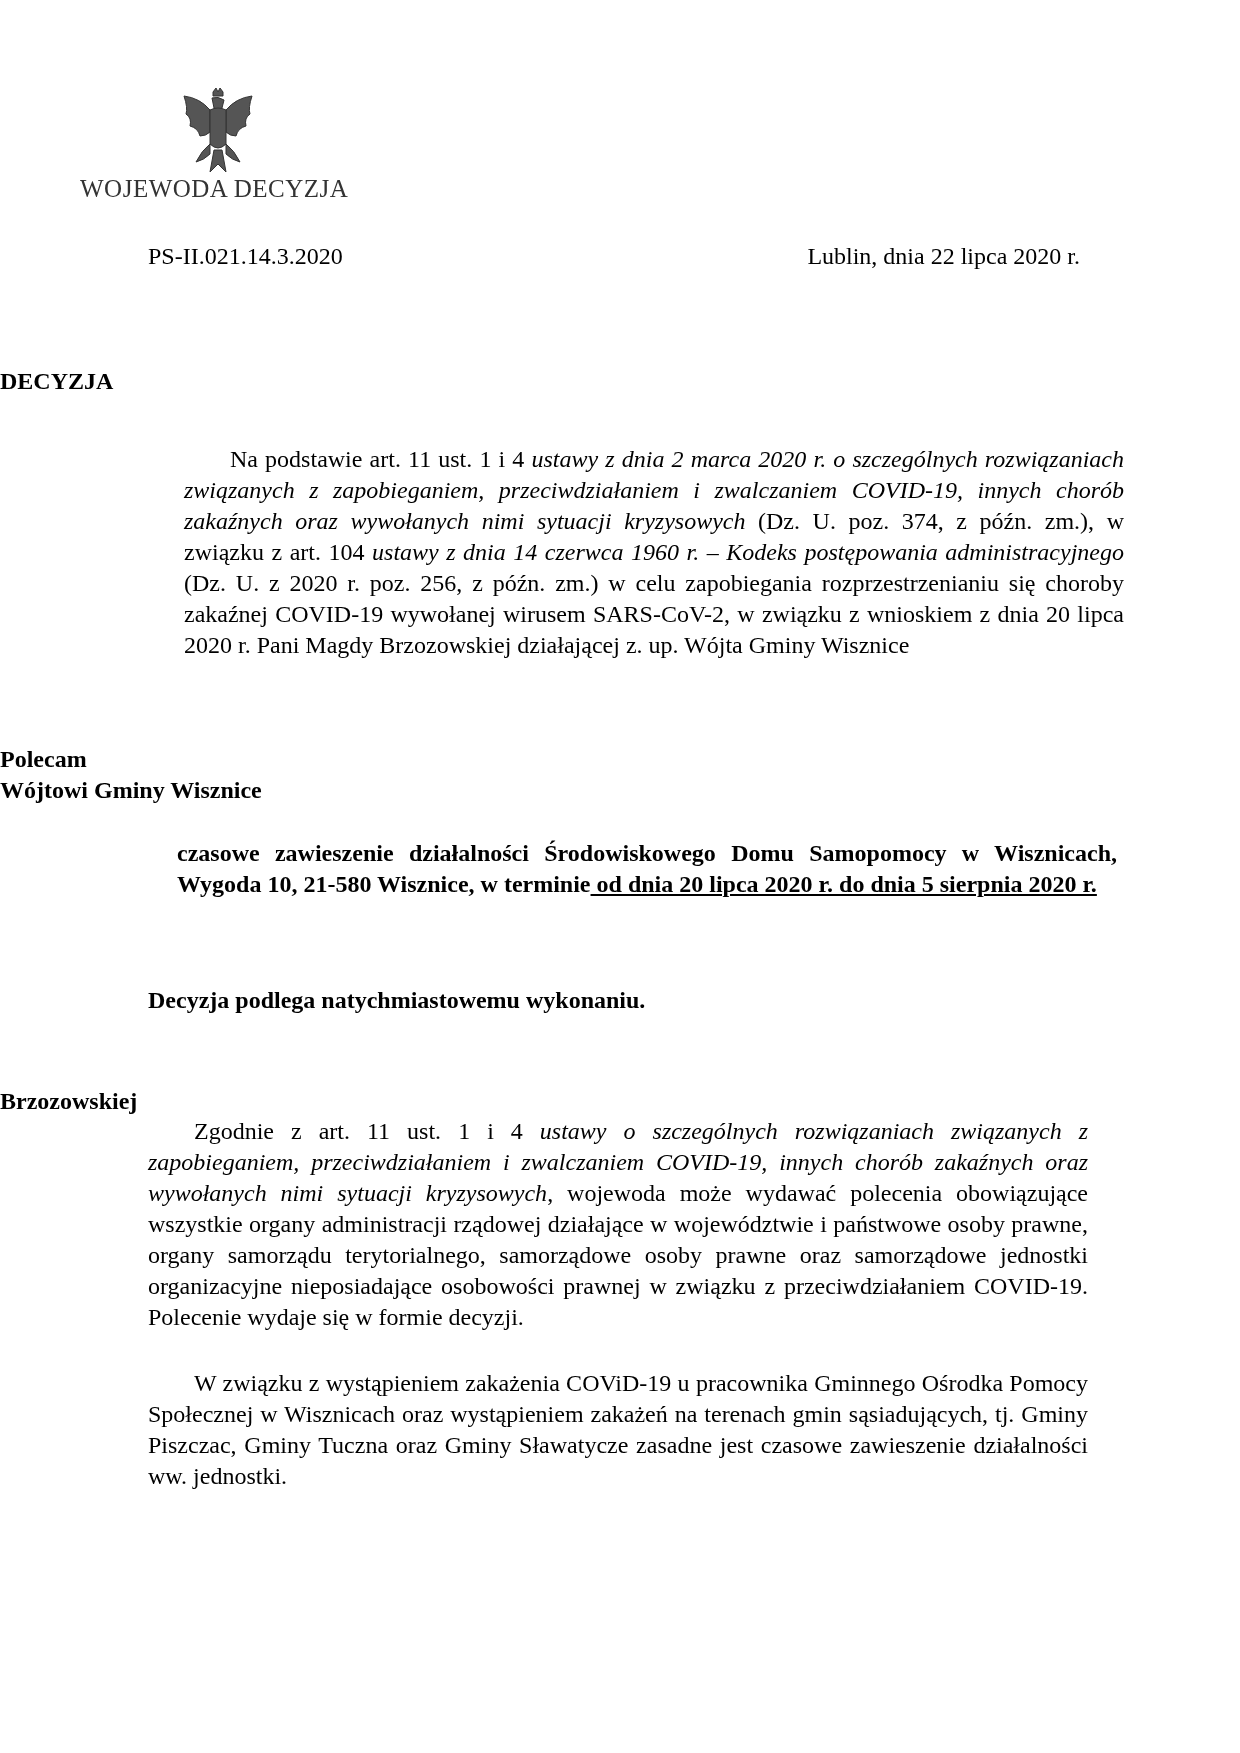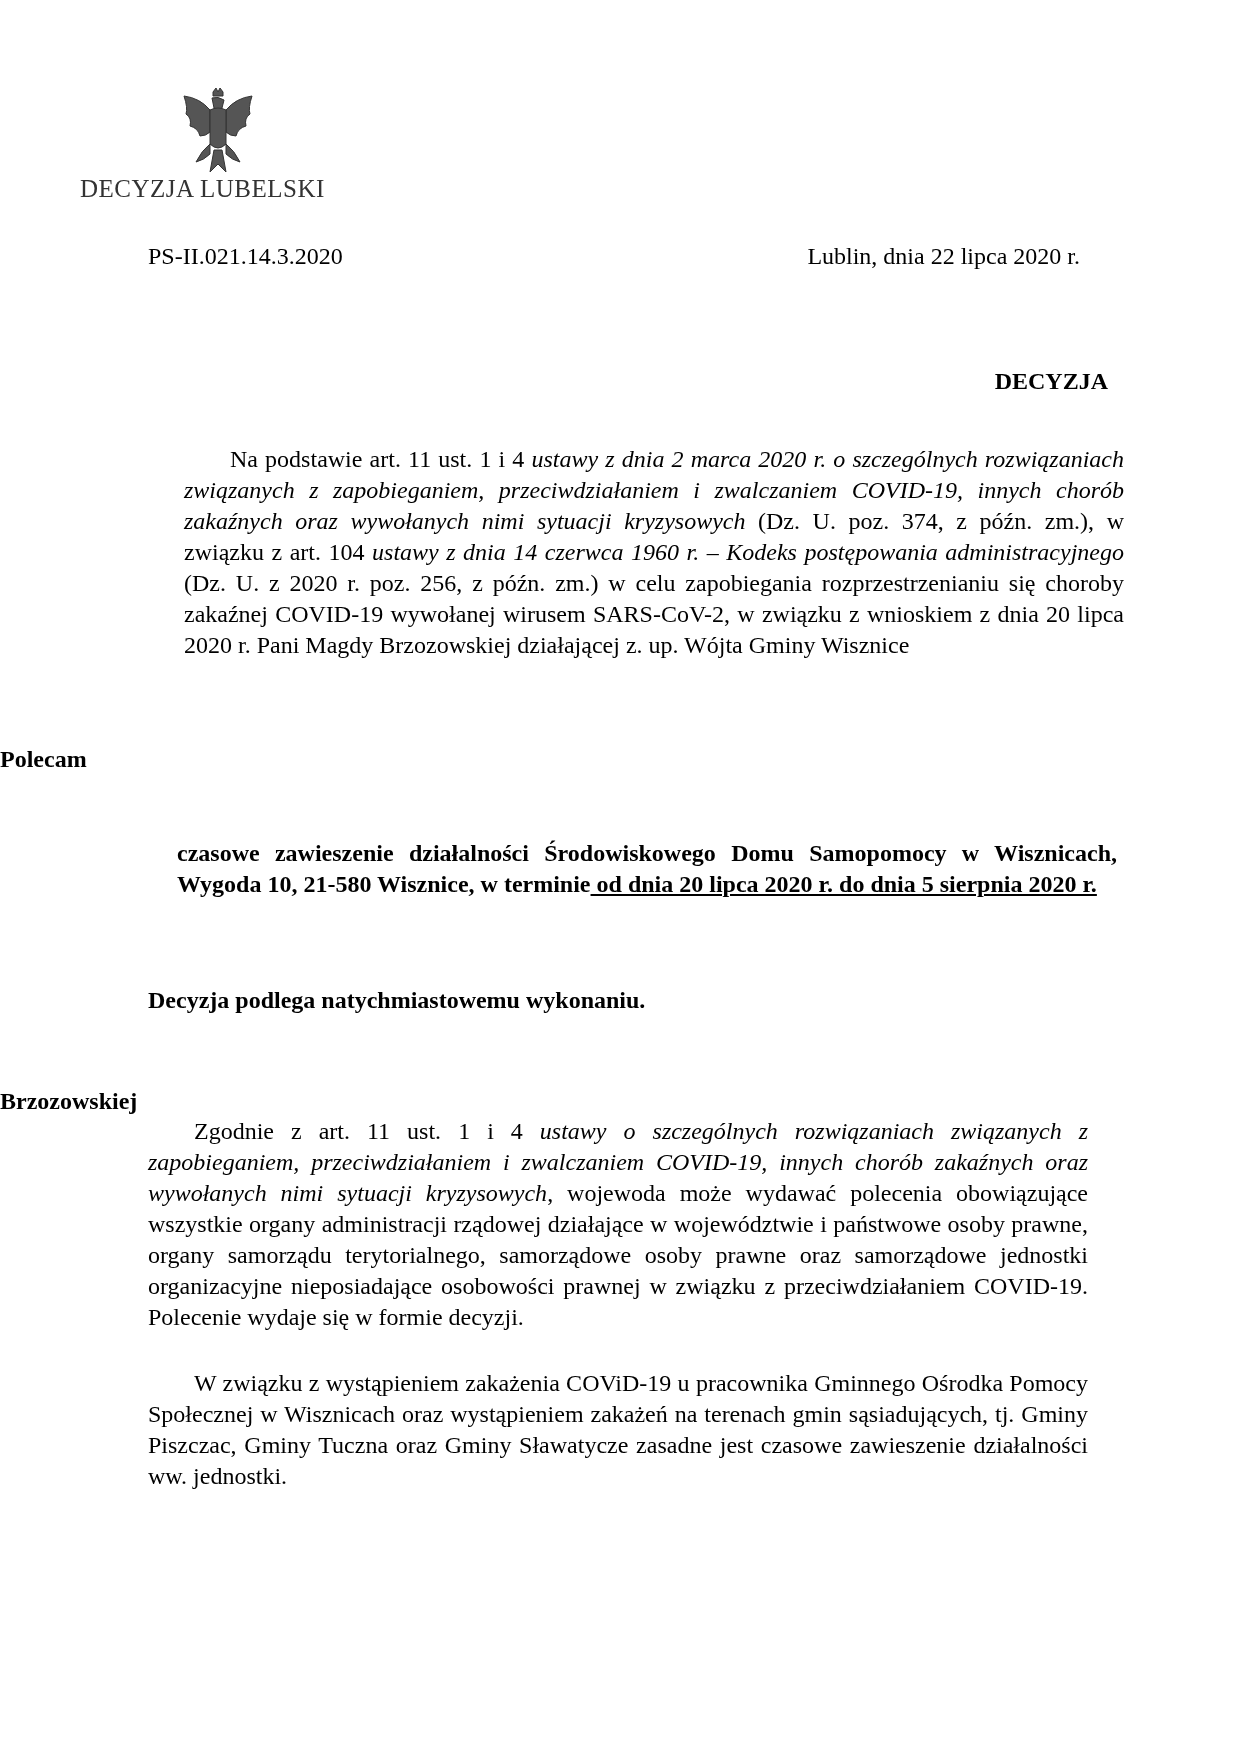--- a/index.html
+++ b/index.html
@@ -3,21 +3,21 @@
 <meta charset="utf-8">
 <style>
   html, body { margin: 0; padding: 0; background: #ffffff; }
   body { width: 1240px; height: 1753px; position: relative; overflow: hidden;
          font-family: "Liberation Serif", serif; color: #000; }
   .page { position: absolute; left: 0; top: 0; width: 1240px; height: 1753px; }
   .emblem { position: absolute; left: 180px; top: 88px; width: 76px; height: 92px; }
   .org-name { position: absolute; left: 80px; top: 175px; font-size: 25px; letter-spacing: 0.5px; color: #333; }
   .ref { position: absolute; left: 148px; top: 243px; font-size: 24px; }
   .date { position: absolute; right: 160px; top: 243px; font-size: 24px; }
-  .title { position: absolute; left: 0; width: 1108px; top: 368px; text-align: right; font-weight: bold; font-size: 24px; }
+  .title { position: absolute; left: 0; width: 1108px; top: 368px; text-align: left; font-weight: bold; font-size: 24px; }
   .para { position: absolute; left: 148px; width: 940px; font-size: 24px; line-height: 31px; text-align: justify; }
   .para .indent { display: inline-block; width: 46px; }
   .i { font-style: italic; }
   .center-bold { position: absolute; left: 0; width: 1240px; text-align: left; font-weight: bold; font-size: 24px; line-height: 31px; }
   .bold { font-weight: bold; }
   .u { text-decoration: underline; }
 </style>
 </head>
 <body>
 
@@ -28,32 +28,33 @@
       <path d="M33 4 L36 0 L38 4 L40 0 L43 4 L43 8 L33 8 Z"></path>
       <path d="M32 10 Q38 8 44 12 L42 20 Q38 24 34 20 Z"></path>
       <path d="M30 22 Q20 10 4 8 Q8 20 6 26 Q12 30 10 38 Q18 40 20 48 Q26 48 30 44 Z"></path>
       <path d="M46 22 Q56 10 72 8 Q68 20 70 26 Q64 30 66 38 Q58 40 56 48 Q50 48 46 44 Z"></path>
       <path d="M30 22 Q38 18 46 22 L46 56 Q38 64 30 56 Z"></path>
       <path d="M30 56 Q22 62 16 74 Q24 72 30 66 Z"></path>
       <path d="M46 56 Q54 62 60 74 Q52 72 46 66 Z"></path>
       <path d="M34 62 L30 84 L38 76 L46 84 L42 62 Z"></path>
     </g>
   </svg>
-  <div class="org-name">DECYZJA LUBELSKI</div>
+  <div class="org-name">WOJEWODA DECYZJA</div>
 
   <div class="ref">PS-II.021.14.3.2020</div>
   <div class="date">Lublin, dnia 22 lipca 2020 r.</div>
 
   <div class="title">DECYZJA</div>
 
   <div class="para" style="top:444px;margin-left:36px;">
     <span class="indent"></span><span>Na podstawie art. 11 ust. 1 i 4 </span><span class="i">ustawy z dnia 2 marca 2020 r. o szczególnych rozwiązaniach związanych z zapobieganiem, przeciwdziałaniem i zwalczaniem COVID-19, innych chorób zakaźnych oraz wywołanych nimi sytuacji kryzysowych</span><span> (Dz. U. poz. 374, z późn. zm.), w związku z art. 104 </span><span class="i">ustawy z dnia 14 czerwca 1960 r. – Kodeks postępowania administracyjnego</span><span> (Dz. U. z 2020 r. poz. 256, z późn. zm.) w celu zapobiegania rozprzestrzenianiu się choroby zakaźnej COVID-19 wywołanej wirusem SARS-CoV-2, w związku z wnioskiem z dnia 20 lipca 2020 r. Pani Magdy Brzozowskiej działającej z. up. Wójta Gminy Wisznice</span>
   </div>
 
   <div class="center-bold" style="top:744px;">Polecam</div>
+  <div class="center-bold" style="top:775px;">Wójtowi Gminy Wisznice</div>
 
   <div class="para bold" style="top:838px;margin-left:29px;">
     <span>czasowe zawieszenie działalności Środowiskowego Domu Samopomocy w Wisznicach, Wygoda 10, 21-580 Wisznice, w terminie</span><span class="u"> od dnia 20 lipca 2020 r. do dnia 5 sierpnia 2020 r.</span>
   </div>
 
   <div class="para bold" style="top:985px;">Decyzja podlega natychmiastowemu wykonaniu.</div>
 
   <div class="center-bold" style="top:1086px;">Brzozowskiej</div>
 
   <div class="para" style="top:1116px;">

